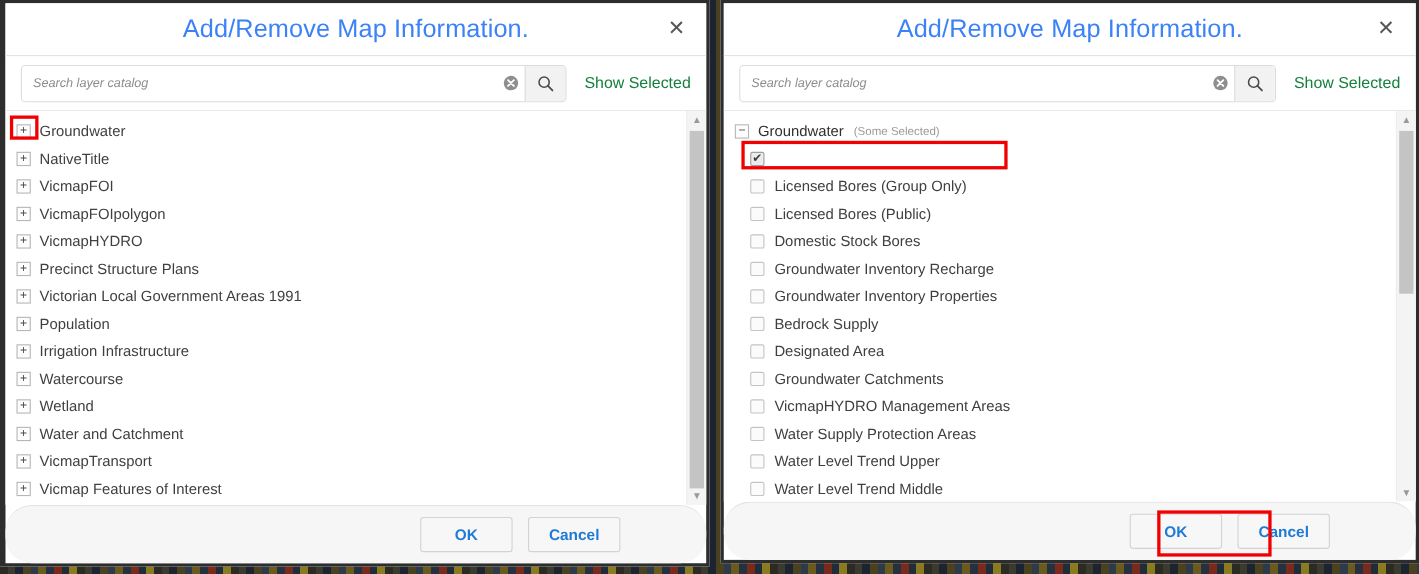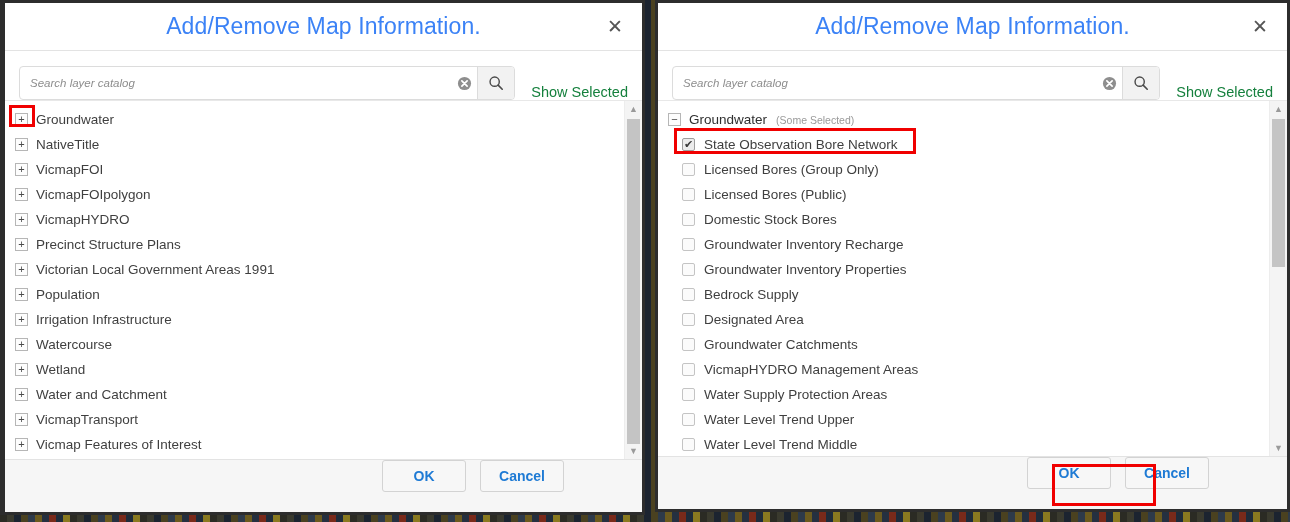--- a/index.html
+++ b/index.html
@@ -46,21 +46,21 @@
     position:absolute;right:14px;top:50%;transform:translateY(-50%);
     width:26px;height:26px;
     display:flex;align-items:center;justify-content:center;
     color:#555;font-size:19px;line-height:1;cursor:pointer;
     background:none;border:none;padding:0;
     font-family:"Liberation Sans", sans-serif;
   }
 
   .searchbar{
     height:49px;flex:0 0 49px;
-    display:flex;align-items:flex-end;
+    display:flex;align-items:center;
     padding:0 14px;
     border-bottom:1px solid #e8e8e8;
     background:#fff;
   }
   .search-wrap{
     flex:1;display:flex;align-items:stretch;
     height:32px;
     border:1px solid #dcdcdc;border-radius:4px;
     background:#fff;overflow:hidden;
     min-width:0;
@@ -150,23 +150,24 @@
   .sb-arrow.down{bottom:0;}
   .sb-thumb{
     position:absolute;left:2px;width:13px;
     background:#c4c4c4;cursor:pointer;
   }
 
   .footer{
     flex:0 0 52px;height:52px;
     background:#f6f6f6;
     border-top:1px solid #e3e3e3;
-    display:flex;justify-content:flex-end;
+    display:flex;align-items:center;justify-content:flex-end;
     padding-right:24px;gap:14px;
     position:relative;
+    border-radius:24px;
   }
   .btn{
     width:84px;height:32px;
     background:#f7f7f7;
     border:1px solid #d3d3d3;border-radius:3px;
     color:#1e7ad4;font-size:14px;font-weight:bold;
     cursor:pointer;
     font-family:"Liberation Sans", sans-serif;
     display:flex;align-items:center;justify-content:center;
   }
@@ -306,21 +307,20 @@
 
   <div class="listarea">
     <div class="list" id="right-list">
         <div class="row">
           <span class="expander">−</span>
           <span class="grp-label">Groundwater</span>
           <span class="some-selected">(Some Selected)</span>
         </div>
         <div class="row child">
           <span class="cb checked">✔</span>
-          <span>State Observation Bore Network</span>
         </div>
         <div class="row child">
           <span class="cb"></span>
           <span>Licensed Bores (Group Only)</span>
         </div>
         <div class="row child">
           <span class="cb"></span>
           <span>Licensed Bores (Public)</span>
         </div>
         <div class="row child">

